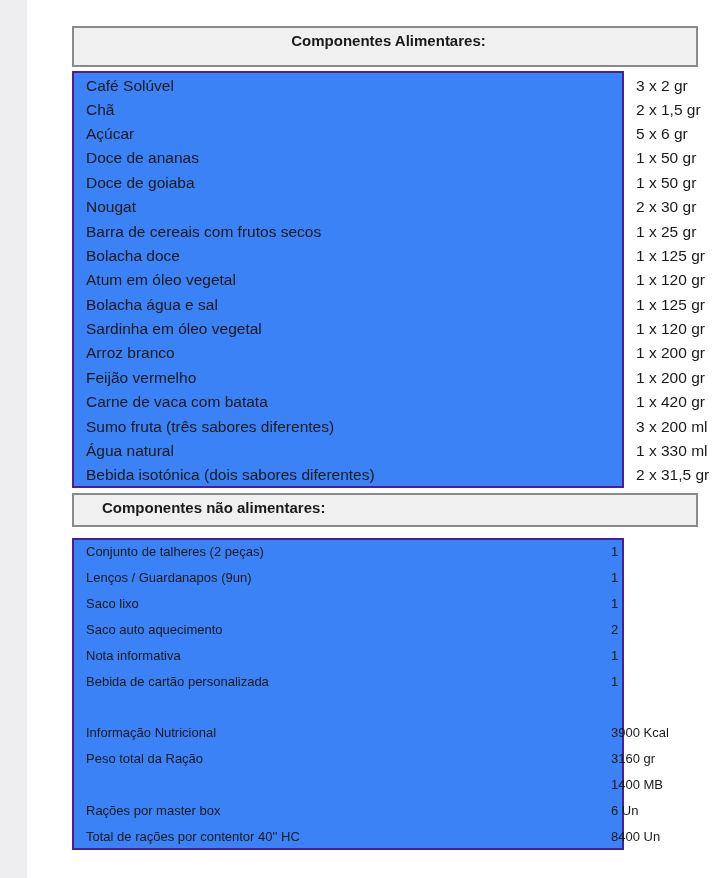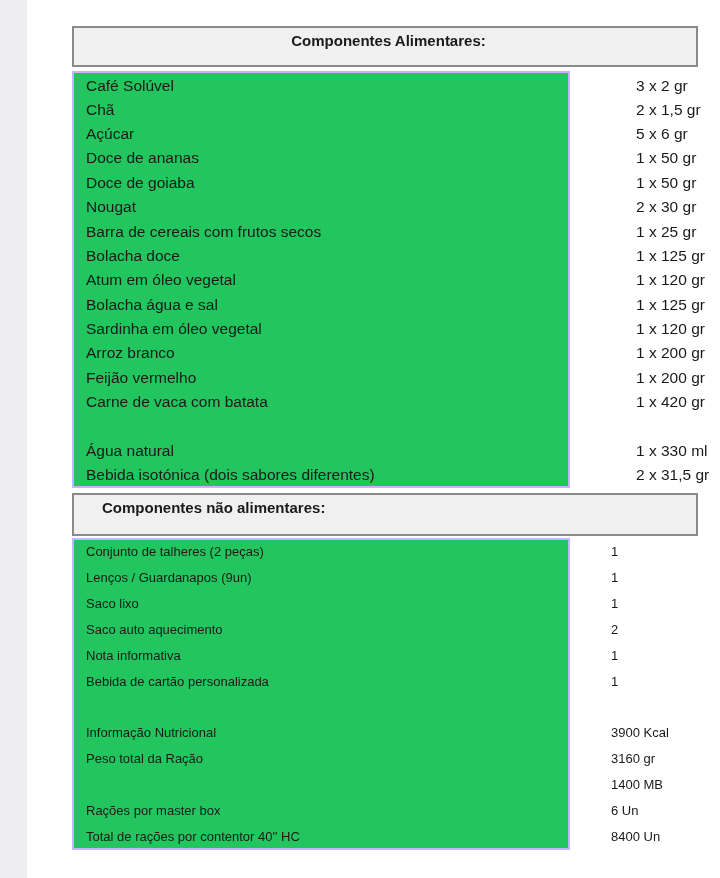--- a/index.html
+++ b/index.html
@@ -14,24 +14,24 @@
     }
     .section-header {
       position: absolute; left: 72px; width: 626px;
       background: #f0f0f0;
       border: 2px solid #8a8a8a;
       box-sizing: border-box;
       font-weight: bold; font-size: 15px;
       padding: 4px 0 0 7px;
     }
     .box {
-      position: absolute; left: 72px; width: 498px;
-      border: 2px solid #c4b5fd;
+      position: absolute; left: 72px; width: 552px;
+      border: 2px solid #4c1d95;
       box-sizing: border-box;
-      background: #22c55e;
+      background: #3b82f6;
     }
     .row {
       position: absolute; left: 12px; right: 0;
       height: 24px; line-height: 24px;
     }
     .food .row { font-size: 15.5px; }
     .nonfood .row { font-size: 13px; }
     .row .name { position: absolute; left: 0; white-space: nowrap; }
     .food .row .qty { position: absolute; left: 550px; white-space: nowrap; text-align: right; }
     .nonfood .row .qty { position: absolute; left: 525px; white-space: nowrap; }
@@ -95,31 +95,35 @@
       <span class="qty">1 x 200 gr</span>
     </div>
   <div class="row" style="top:293px">
       <span class="name">Feijão vermelho</span>
       <span class="qty">1 x 200 gr</span>
     </div>
   <div class="row" style="top:317px">
       <span class="name">Carne de vaca com batata</span>
       <span class="qty">1 x 420 gr</span>
     </div>
+  <div class="row" style="top:342px">
+      <span class="name">Sumo fruta (três sabores diferentes)</span>
+      <span class="qty">3 x 200 ml</span>
+    </div>
   <div class="row" style="top:366px">
       <span class="name">Água natural</span>
       <span class="qty">1 x 330 ml</span>
     </div>
   <div class="row" style="top:390px">
       <span class="name">Bebida isotónica (dois sabores diferentes)</span>
       <span class="qty">2 x 31,5 gr</span>
     </div>
 </div>
 
-<div class="section-header" style="top:493px;height:43px;padding-left:28px;">
+<div class="section-header" style="top:493px;height:34px;padding-left:28px;">
   <span>Componentes não alimentares:</span>
 </div>
 
 <div class="box nonfood" style="top:538px;height:312px;">
   <div class="row" style="top:0px">
       <span class="name">Conjunto de talheres (2 peças)</span>
       <span class="qty">1</span>
     </div>
   <div class="row" style="top:26px">
       <span class="name">Lenços / Guardanapos (9un)</span>

